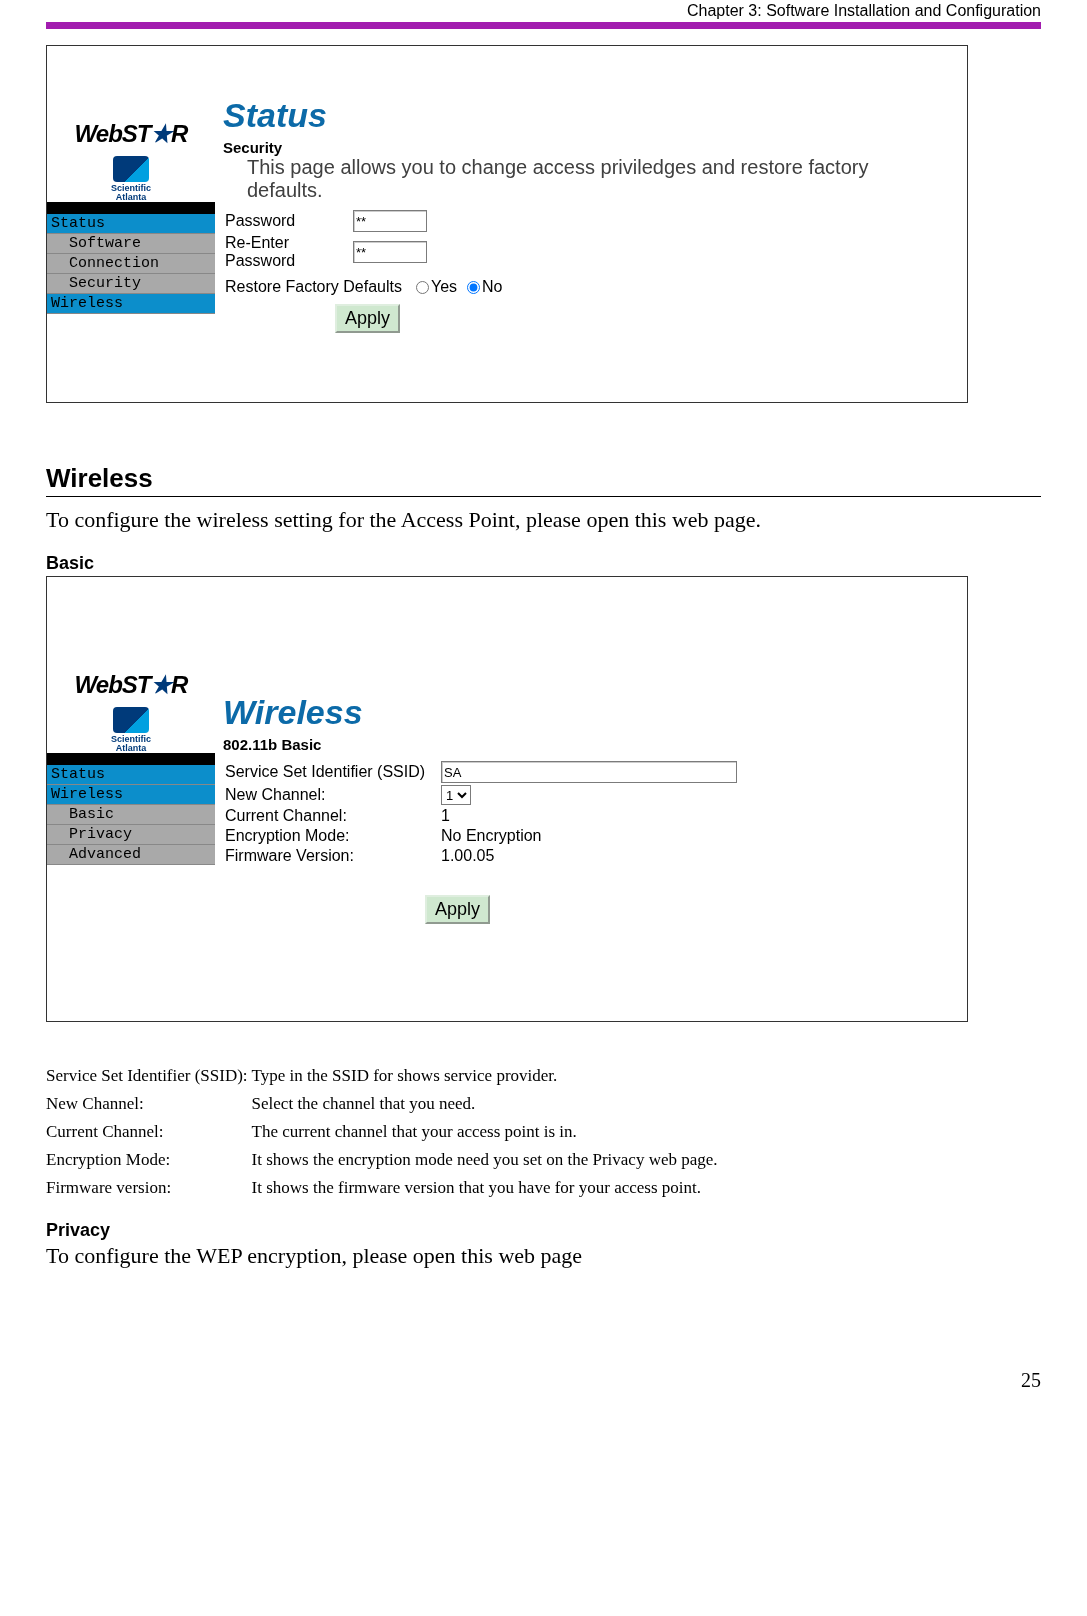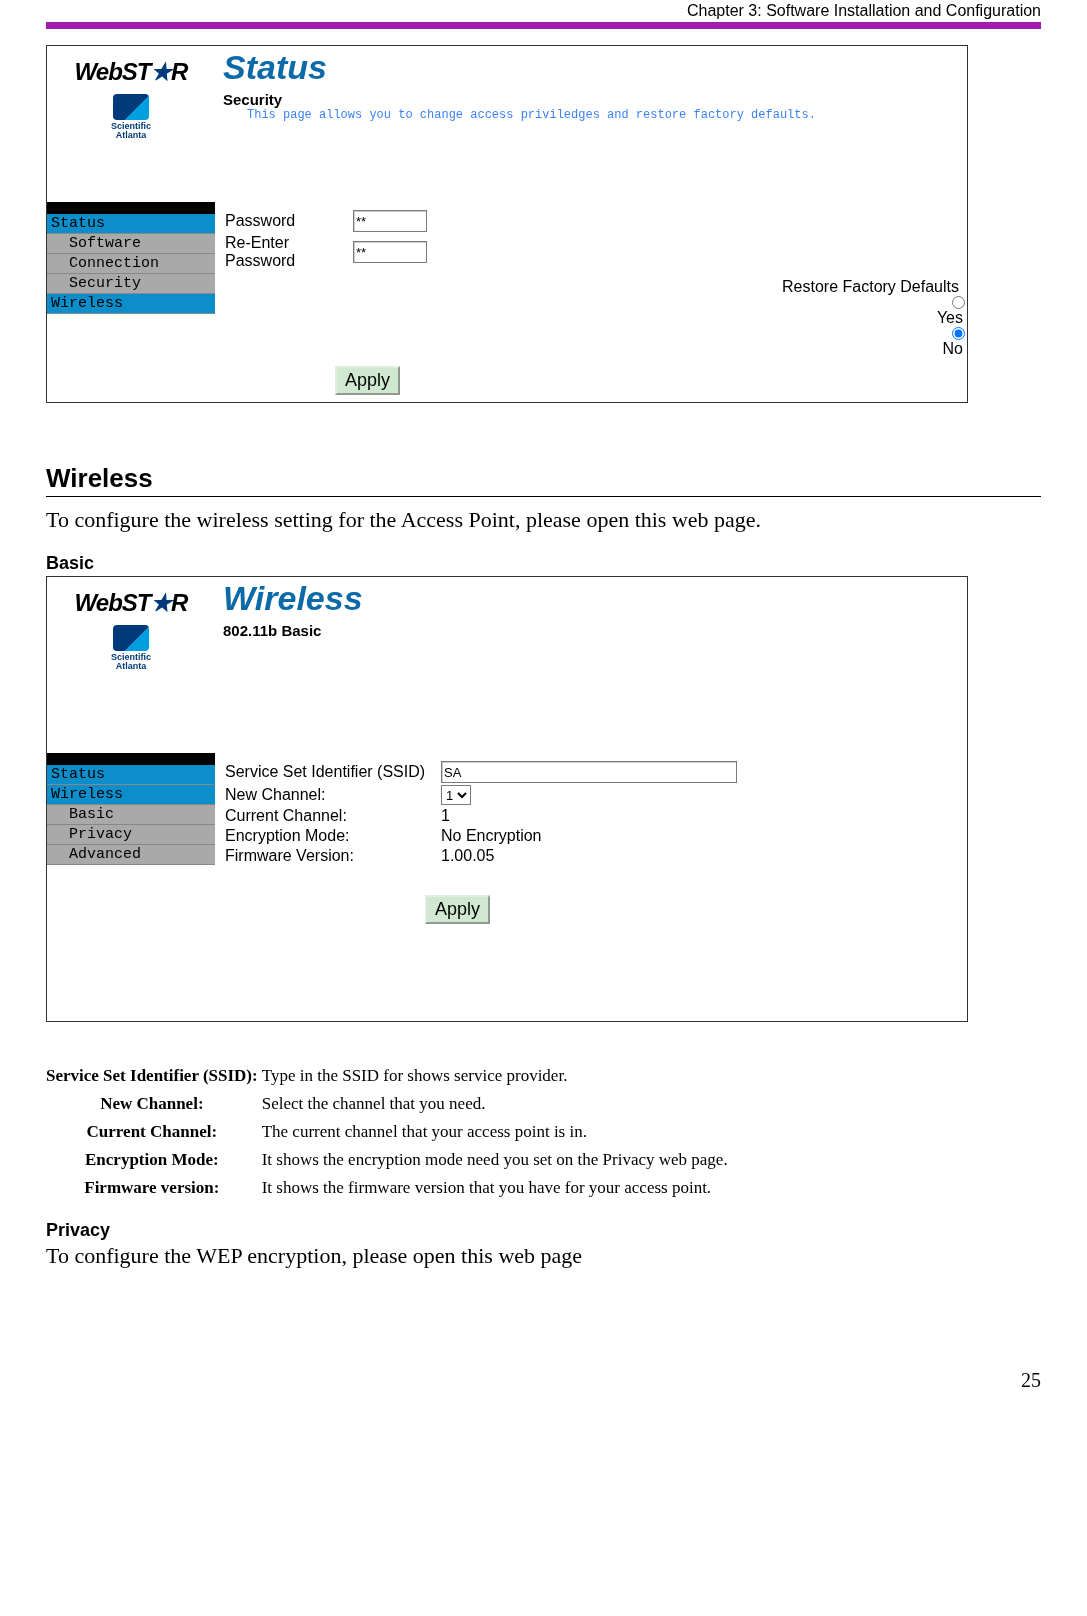--- a/index.html
+++ b/index.html
@@ -23,21 +23,21 @@
   .screenshot-frame {
     border: 1px solid #333;
     background: #fff;
     width: 920px;
     margin-bottom: 40px;
   }
   .screenshot-frame.sec1 { height: 356px; }
   .screenshot-frame.sec2 { height: 444px; }
   .ss-top {
     display: flex;
-    align-items: flex-start;
+    align-items: flex-end;
   }
   .logo-col {
     width: 168px;
     flex: 0 0 168px;
     background: #fff;
     border-right: none;
     text-align: center;
     padding-top: 6px;
   }
   .ss-main {
@@ -53,23 +53,23 @@
     color: #0c6aa8;
     margin: 2px 0 4px 0;
   }
   .ss-subtitle {
     font-family: Arial, Helvetica, sans-serif;
     font-size: 15px;
     font-weight: bold;
     color: #000;
   }
   .ss-desc {
-    font-family: Liberation Mono, monospace;
-    font-size: 12px;
-    color: #3b82f6;
+    font-family: Liberation Sans, sans-serif;
+    font-size: 20px;
+    color: #404040;
     padding-left: 24px;
     padding-right: 10px;
   }
   .blackbar {
     height: 12px;
     background: #000;
     width: 168px;
   }
   .nav-col {
     width: 168px;
@@ -116,22 +116,21 @@
     font-size: 13px;
     padding: 0 2px;
     background: #fff;
     box-shadow: inset 1px 1px 0 #ccc;
   }
   .input-small { width: 68px; }
   .input-wide { width: 290px; }
   .radio-row {
     margin-top: 8px;
     display: flex;
-    align-items: flex-end;
-    flex-direction: column;
+    align-items: center;
   }
   .radio-row span { margin-right: 4px; }
   input[type=radio] { margin: 0 2px 0 6px; vertical-align: middle; }
   .apply-btn {
     display:inline-block;
     background: #cfe8cf;
     border: 2px outset #dfeedf;
     font-family: Arial, sans-serif;
     font-size: 18px;
     padding: 2px 8px;
@@ -167,24 +166,23 @@
   table.defs {
     border-collapse: collapse;
     font-size: 17px;
     margin-top: 4px;
   }
   table.defs td {
     padding: 4px 6px 4px 0;
     vertical-align: top;
   }
   table.defs td.term {
-    font-weight: bold;
+    font-weight: normal;
     white-space: nowrap;
     padding-right: 4px;
-    text-align: center;
   }
   .page-number {
     text-align: right;
     font-size: 20px;
     margin-top: 100px;
   }
 
   
   .webstar-logo {
     font-family: Arial, Helvetica, sans-serif;

